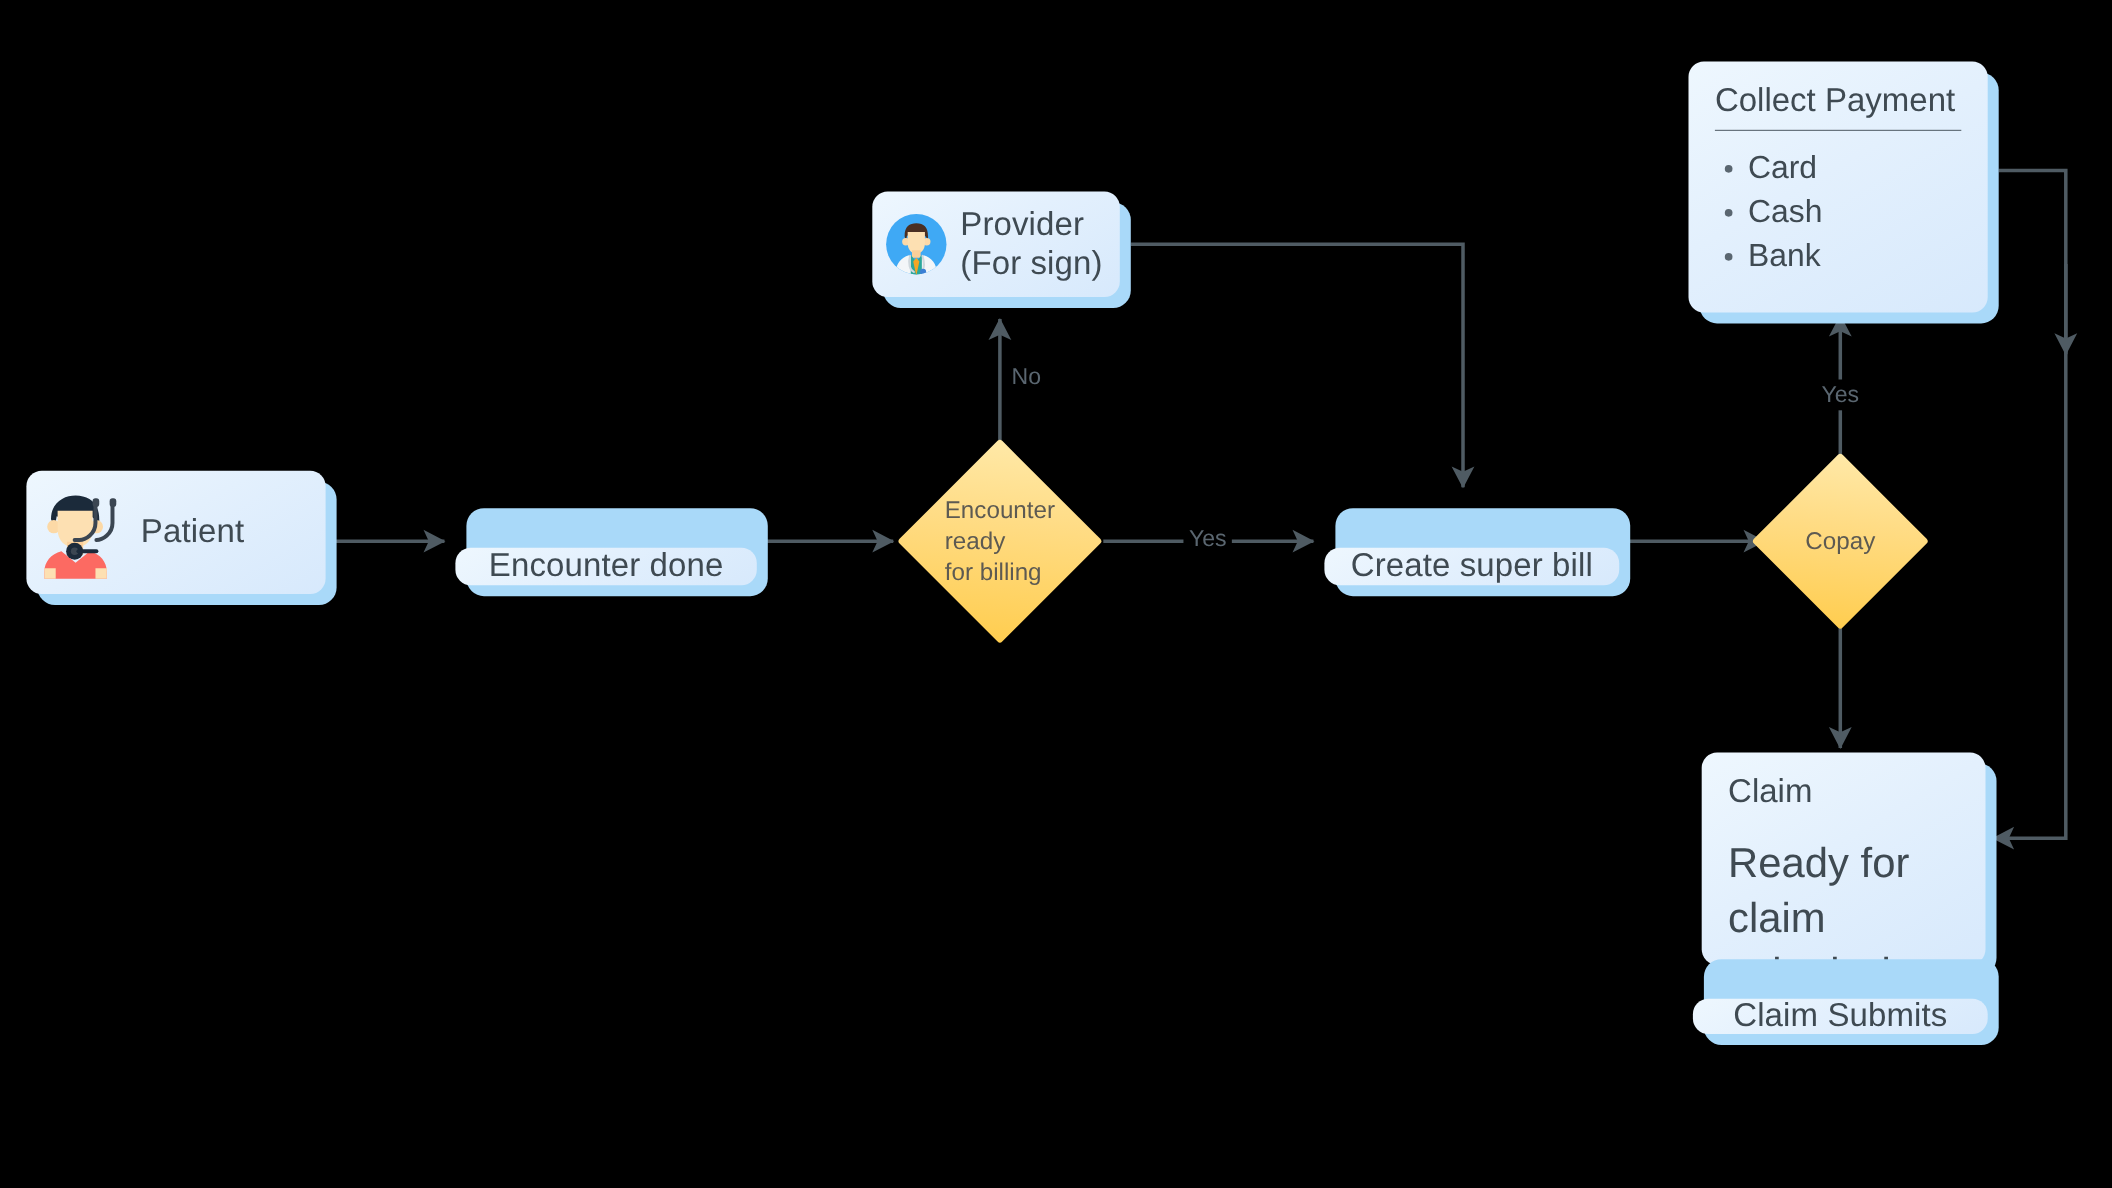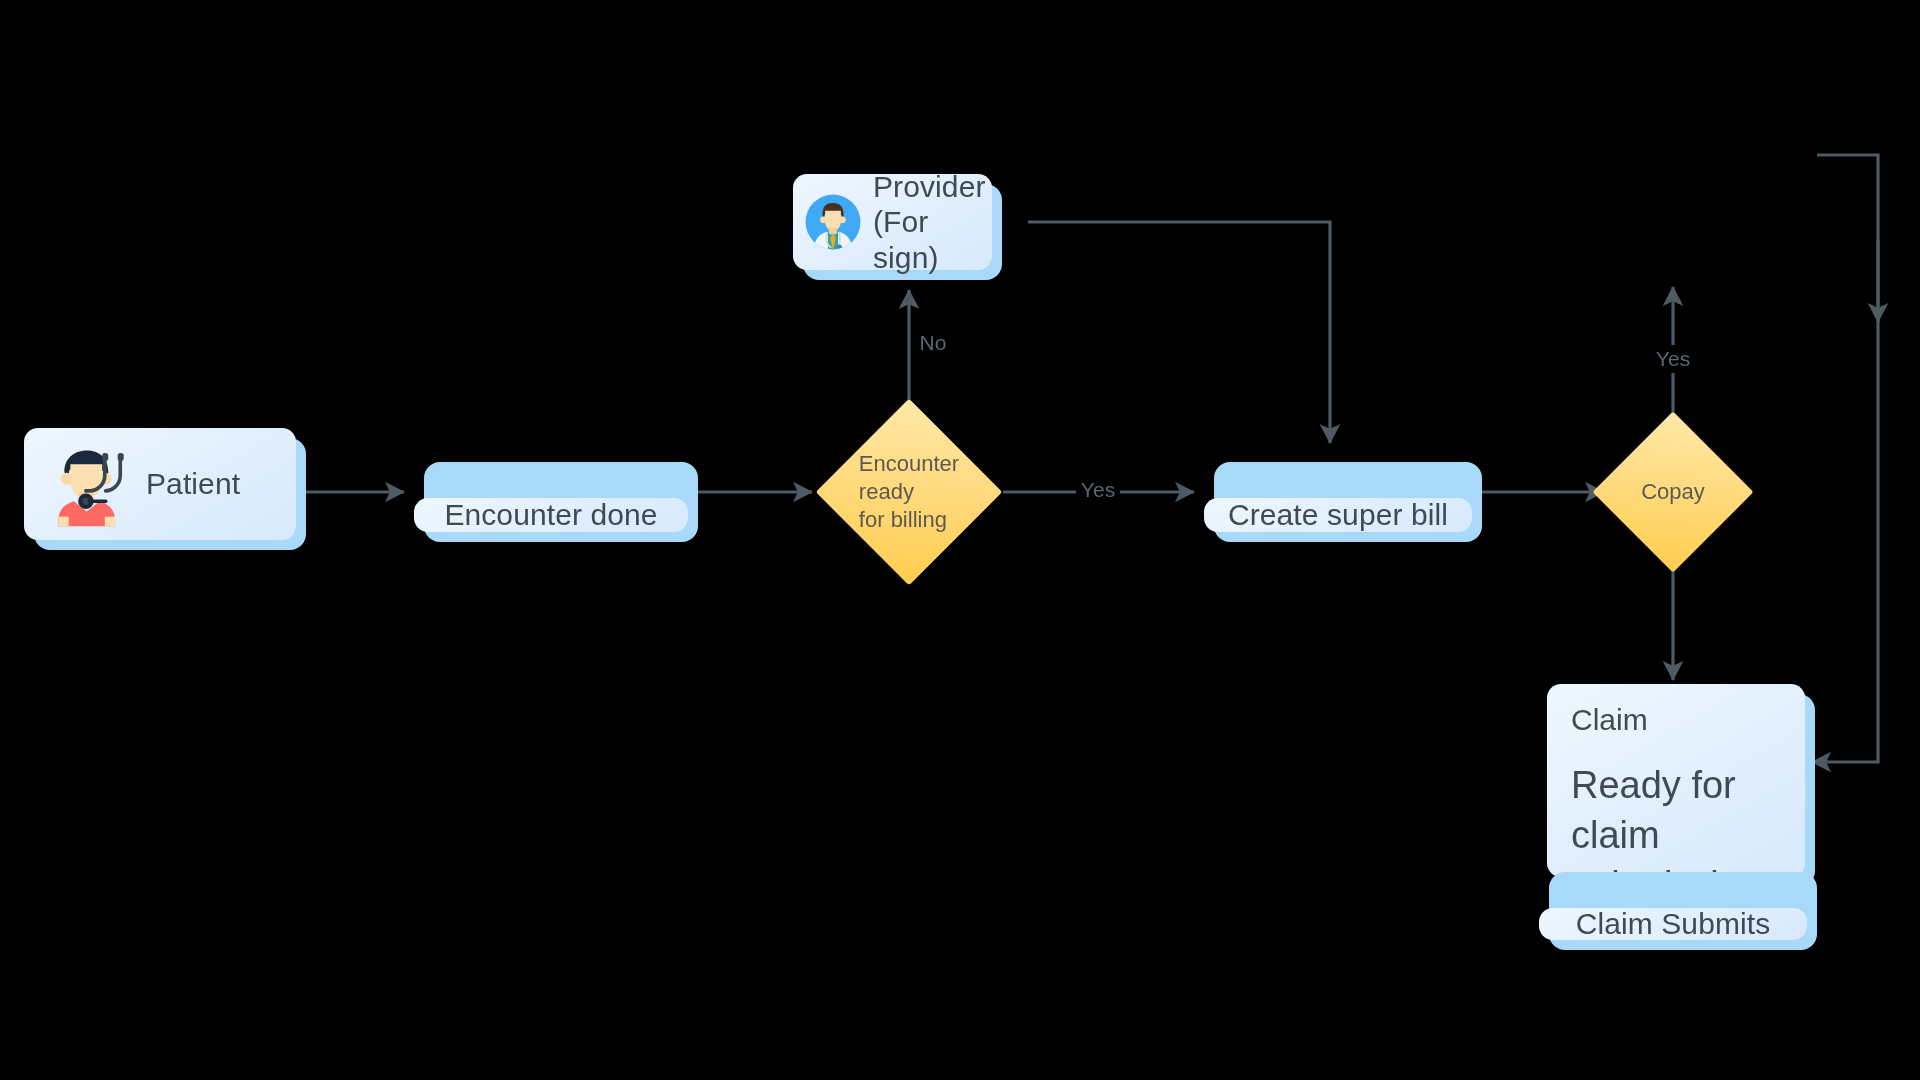--- a/index.html
+++ b/index.html
@@ -190,21 +190,21 @@
       <path d="M 1673 848 L 1673 908" marker-end="url(#arrow)"></path>
     </g>
   </svg>
 
   <div class="edge-label" style="left:909px; top:343px;margin-left:24px;">No</div>
   <div class="edge-label" style="left:1098px; top:490px;">Yes</div>
   <div class="edge-label" style="left:1673px; top:359px;">Yes</div>
 
   <div class="node" style="left:24px; top:428px; width:272px; height:112px;">
     <div class="shadow"></div>
-    <div class="face" style="padding-left:18px; gap:18px;">
+    <div class="face" style="gap:18px;">
       <div class="icon-wrap">
         <svg width="86" height="86" viewBox="0 0 100 100">
 
           <path d="M26 36 C26 18 40 11 52 11 C66 11 77 19 77 36 L77 44 C74 36 70 33 63 31 C57 36 42 38 32 33 L30 45 Z" fill="#1b2a3a"></path>
 
           <circle cx="29" cy="44" r="7" fill="#fcd9a6"></circle>
           <circle cx="74" cy="44" r="7" fill="#fcd9a6"></circle>
 
           <path d="M33 27 L70 27 L70 47 C70 59 62 66 51.5 66 C41 66 33 59 33 47 Z" fill="#fde0b2"></path>
 
@@ -228,21 +228,21 @@
     </div>
   </div>
 
   <div class="node centered" style="left:414px; top:452px; width:274px; height:80px;">
     <div class="shadow"></div>
     <div class="face">
       <div class="node-label">Encounter done</div>
     </div>
   </div>
 
-  <div class="node" style="left:793px; top:174px; width:199px; height:96px;">
+  <div class="node" style="left:793px; top:174px; width:225px; height:96px;">
     <div class="shadow"></div>
     <div class="face" style="padding-left:12px; gap:12px;">
       <div class="icon-wrap">
         <svg width="56" height="56" viewBox="0 0 100 100">
           <circle cx="50" cy="50" r="49" fill="#3fa9f5"></circle>
           <clipPath id="docclip">
               <circle cx="50" cy="50" r="49"></circle>
             </clipPath>
           <g clip-path="url(#docclip)">
 
@@ -281,20 +281,32 @@
     <div class="face">
       <div class="node-label">Create super bill</div>
     </div>
   </div>
 
   <div class="diamond" style="left:1616px; top:435px; width:114px; height:114px;">
     <div class="dshape"></div>
     <div class="dtext">Copay</div>
   </div>
 
+  <div class="node card" style="left:1535px; top:56px; width:272px; height:228px;">
+    <div class="shadow"></div>
+    <div class="face">
+      <div class="card-title">Collect Payment</div>
+      <div class="card-divider"></div>
+      <ul class="card-list">
+        <li>Card</li>
+        <li>Cash</li>
+        <li>Bank</li>
+      </ul>
+    </div>
+  </div>
 
   <div class="node card" style="left:1547px; top:684px; width:258px; height:193px;">
     <div class="shadow"></div>
     <div class="face">
       <div class="card-title">Claim</div>
       <div class="card-divider"></div>
       <div class="card-body">Ready for claim
 submission</div>
     </div>
   </div>

